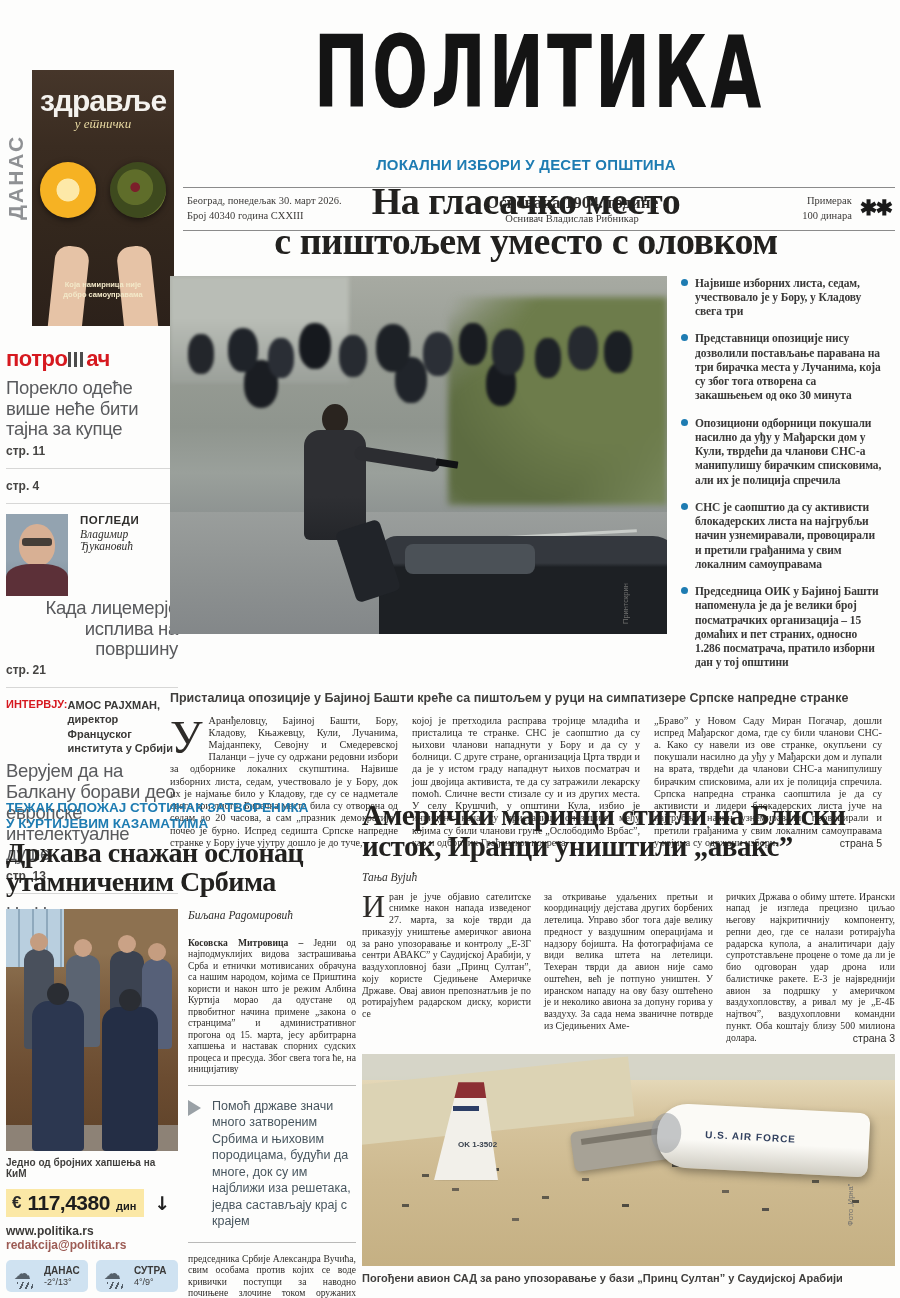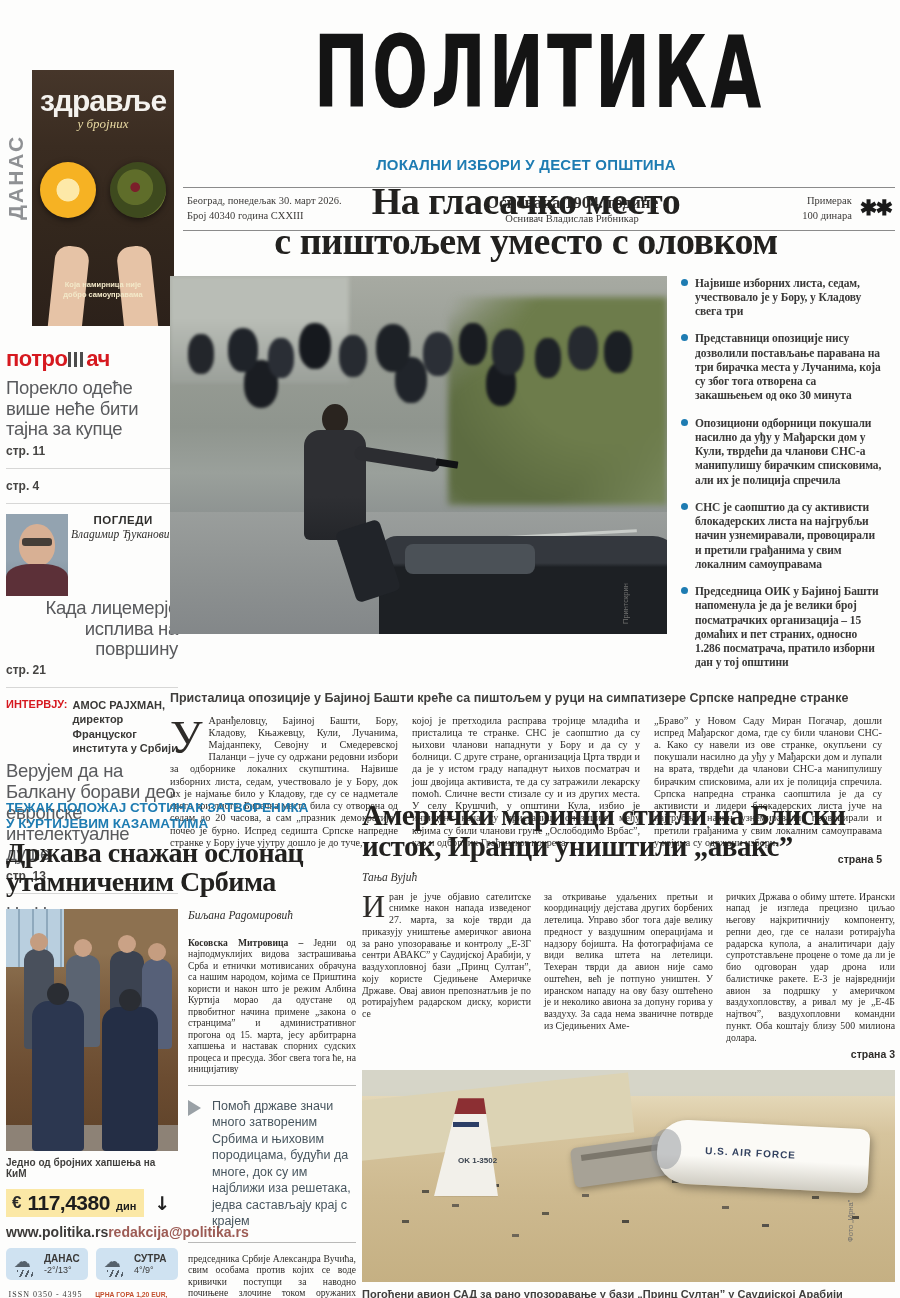--- a/index.html
+++ b/index.html
@@ -48,30 +48,30 @@
      background:radial-gradient(circle at 45% 45%, #7b1f2a 0 10%, #5f6d2a 12% 40%, #3e4a1e 42% 70%, #6a7a33 72% 100%);
      box-shadow:0 2px 6px rgba(0,0,0,.5); }
   .cover-note { position:absolute; bottom:26px; width:100%; text-align:center;
      font-size:7.5px; font-weight:bold; color:#f3e9c9; line-height:1.35; padding:0 22px; }
   .sb-sep { border-top:1px solid #d7d7d6; margin:10px 0; }
   .potrosac-logo { margin-top:20px; font-size:22px; font-weight:800; color:#d6191f; letter-spacing:-0.5px; display:flex; align-items:center;}
   .sh-bars { display:inline-block; width:17px; height:15px; margin:0 1px;
      background:repeating-linear-gradient(90deg,#4c4c4c 0 3px,transparent 3px 6px); }
   .sb-head { margin-top:6px; font-size:18.5px; line-height:1.12; color:#595a5d; letter-spacing:-0.3px; }
   .sb-page { margin-top:4px; font-size:12px; font-weight:bold; color:#454442; }
-  .pogledi { display:flex; gap:3px; margin-top:4px;text-align:center; }
+  .pogledi { display:flex; gap:12px; margin-top:4px; }
   .portrait { position:relative; width:62px; height:82px; flex:none;
      background:linear-gradient(180deg,#93a3b0 0 55%,#7d8d99 100%); overflow:hidden; }
   .portrait .head { position:absolute; left:13px; top:10px; width:36px; height:42px; border-radius:50% 50% 46% 46%; background:#d8b094; }
   .portrait .glasses { position:absolute; left:16px; top:24px; width:30px; height:8px; background:#2c2a28; border-radius:3px; opacity:.85;}
   .portrait .sweater { position:absolute; left:0; bottom:0; width:100%; height:32px; background:#5c3038; border-radius:40% 40% 0 0; }
   .pogledi-label { font-size:11.5px; font-weight:bold; color:#2f2e2c; letter-spacing:.5px; }
   .pogledi-author { font-family:"Liberation Serif",serif; font-style:italic; font-size:11.5px; color:#2f2e2c; margin-top:2px;}
   .pogledi-head { font-size:18.5px; line-height:1.1; color:#595a5d; margin-top:2px; letter-spacing:-0.3px;text-align:right;}
-  .interview-row { display:flex; gap:5px; margin-top:2px; }
+  .interview-row { display:flex; margin-top:2px; }
   .interview-label { font-size:11px; font-weight:bold; color:#d6191f; flex:none; }
   .interview-who { font-size:11px; font-weight:bold; color:#3a3937; line-height:1.3; }
   
   .lead { position:absolute; left:170px; top:156px; width:712px; }
   .kicker { text-align:center; font-family:"Liberation Sans",sans-serif; font-weight:bold;
      font-size:15px; color:#1e7cb2; letter-spacing:.2px; }
   .lead-head { text-align:center; font-weight:bold; font-size:38px; line-height:1.06;
      color:#22211f; margin-top:8px; letter-spacing:-0.5px; }
   .lead-body-row { display:flex; margin-top:14px; }
   .photo-lead { position:relative; width:497px; height:358px; flex:none; overflow:hidden;
@@ -109,21 +109,21 @@
   .lead-vcredit { right:-4px; bottom:10px; }
   .bullets { padding-left:14px; font-family:Liberation Serif, serif; }
   .bullet { display:flex; gap:7px; margin-bottom:13px; }
   .bullet .dot { flex:none; width:7px; height:7px; border-radius:50%; background:#1e7cb2; margin-top:3px; }
   .bullet .btxt { font-size:11.5px; font-weight:bold; line-height:1.24; color:#3a3938; letter-spacing:-0.1px; }
   .lead-caption { margin-top:8px; font-family:"Liberation Sans",sans-serif; font-weight:bold;
      font-size:12.5px; color:#403f3d; }
   .lead-cols { display:flex; gap:14px; margin-top:10px; }
   .lead-col { width:228px; font-size:10.2px; line-height:1.2; text-align:justify; color:#2e2c29; }
   .dropcap { float:left; font-size:46px; line-height:.82; padding:4px 6px 0 0; font-weight:normal; color:#2e2c29; }
-  .pageref { font-family:"Liberation Sans",sans-serif; font-weight:bold; font-size:10.5px; color:#2e2c29; float:right;margin-top:16px; }
+  .pageref { font-family:"Liberation Sans",sans-serif; font-weight:normal; font-size:10.5px; color:#2e2c29; float:right; }
   
   .kosovo { position:absolute; left:6px; top:800px; width:352px; }
   .kicker-sm { font-family:"Liberation Sans",sans-serif; font-weight:bold; font-size:13.5px;
      line-height:1.18; color:#1e7cb2; }
   .kosovo-head { font-weight:bold; font-size:28px; line-height:1.05; color:#22211f; margin-top:6px; letter-spacing:-0.5px; }
   .kosovo-row { display:flex; gap:10px; margin-top:12px; }
   .kosovo-left { width:172px; flex:none; position:relative; }
   .photo-arrest { position:relative; width:172px; height:242px; overflow:hidden;
      background:linear-gradient(180deg,#8d7150 0 18%, #7a5c3e 40%, #6b4c31 70%, #5e4229 100%); }
   .photo-arrest .window { position:absolute; left:0; top:0; width:58px; height:58px;
@@ -133,21 +133,21 @@
   .fig { position:absolute; border-radius:12px 12px 4px 4px; }
   .fig .fh { position:absolute; left:50%; transform:translateX(-50%); top:-16px; width:18px; height:18px; border-radius:50%; }
   .kosovo-caption { margin-top:6px; font-family:"Liberation Sans",sans-serif; font-weight:bold; font-size:10px; color:#403f3d; }
   .currency { margin-top:10px; display:flex; align-items:center; }
   .currency-bar { display:flex; align-items:center; gap:6px; background:#fbe8a6; padding:2px 8px 2px 6px; }
   .currency-bar .eur { font-family:"Liberation Sans",sans-serif; font-weight:bold; font-size:17px; color:#2a2a2a; }
   .currency-bar .val { font-family:"Liberation Sans",sans-serif; font-weight:bold; font-size:21px; letter-spacing:-0.5px; color:#1d1d1d; }
   .currency-bar .din { font-family:"Liberation Sans",sans-serif; font-weight:bold; font-size:11px; color:#1d1d1d; align-self:flex-end; margin-bottom:3px;}
   .currency .arrow { font-family:"DejaVu Sans",sans-serif; font-size:19px; font-weight:bold; color:#222; margin-left:10px; }
   .webrow { display:flex; justify-content:space-between; margin-top:7px; font-family:"Liberation Sans",sans-serif;
-     font-weight:bold; font-size:14px; }
+     font-weight:bold; font-size:12px;flex-direction:column; }
   .webrow .web { color:#3c3a38; }
   .webrow .mail { color:#9c5b54; }
   .weather { display:flex; gap:8px; margin-top:8px; }
   .wbox { display:flex; align-items:center; gap:6px; background:#cfe2f1; border-radius:5px; padding:5px 8px; width:82px; }
   .wicon { position:relative; width:24px; height:22px; }
   .wicon .cl { font-size:17px; color:#55606a; line-height:1; font-family:"DejaVu Sans",sans-serif; }
   .wicon .rain { position:absolute; left:3px; bottom:-2px; width:16px; height:7px;
      background:repeating-linear-gradient(115deg,#55606a 0 1.5px,transparent 1.5px 5px); }
   .wlabel { font-family:"Liberation Sans",sans-serif; font-weight:bold; font-size:10px; color:#3a3938; }
   .wtemp { font-family:"Liberation Sans",sans-serif; font-size:9px; color:#3a3938; margin-top:1px;}
@@ -225,21 +225,21 @@
         <div class="stars">✱✱</div>
       </div>
     </div>
   </div>
 
   <div class="sidebar">
     <div class="danas-wrap">
       <div class="danas-label">ДАНАС</div>
       <div class="cover">
         <div class="cover-title">здравље</div>
-        <div class="cover-sub">у бројних</div>
+        <div class="cover-sub">у етнички</div>
         <div class="hand l"></div>
         <div class="hand r"></div>
         <div class="orange"></div>
         <div class="wrap-roll"></div>
         <div class="cover-note">Која намирница није добро самоуправама</div>
       </div>
     </div>
 
     <div class="potrosac-logo">
       <span>потро</span>

